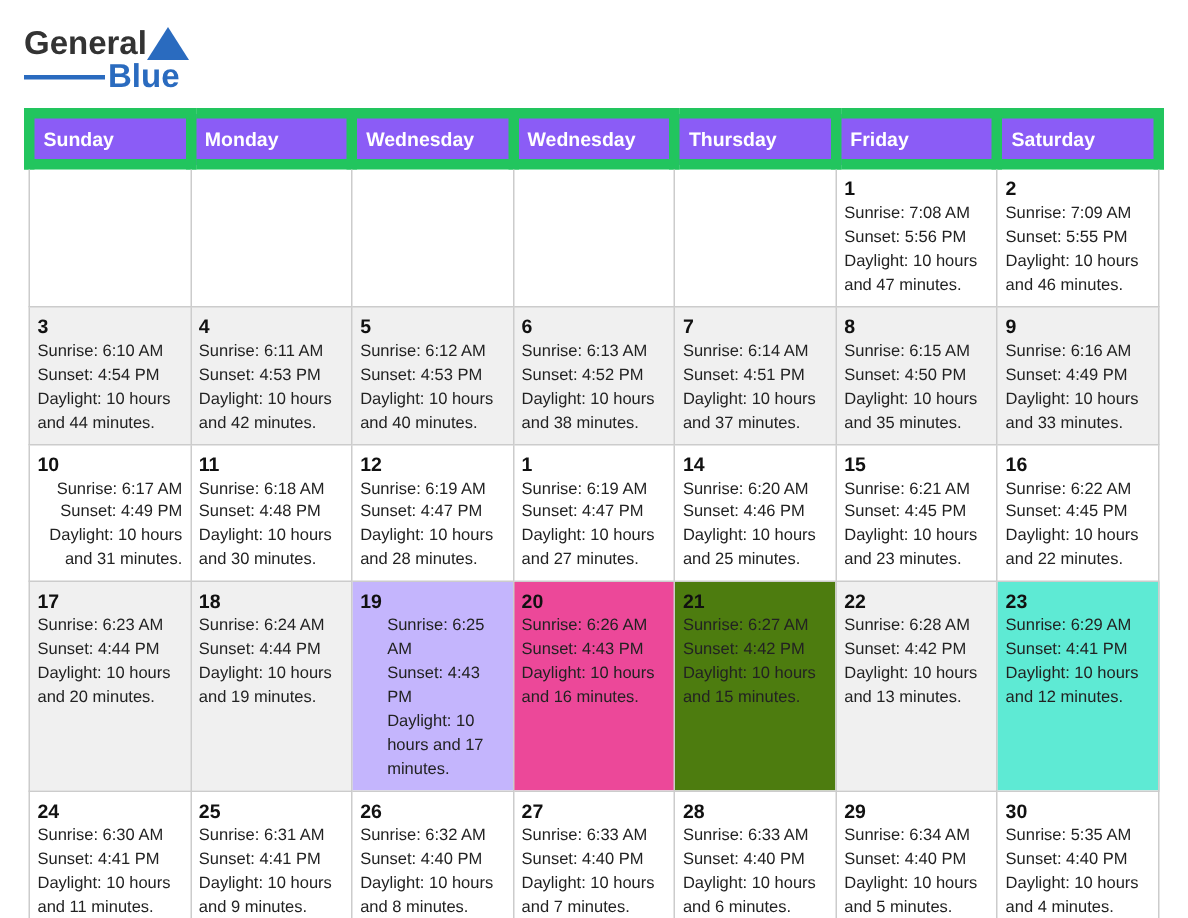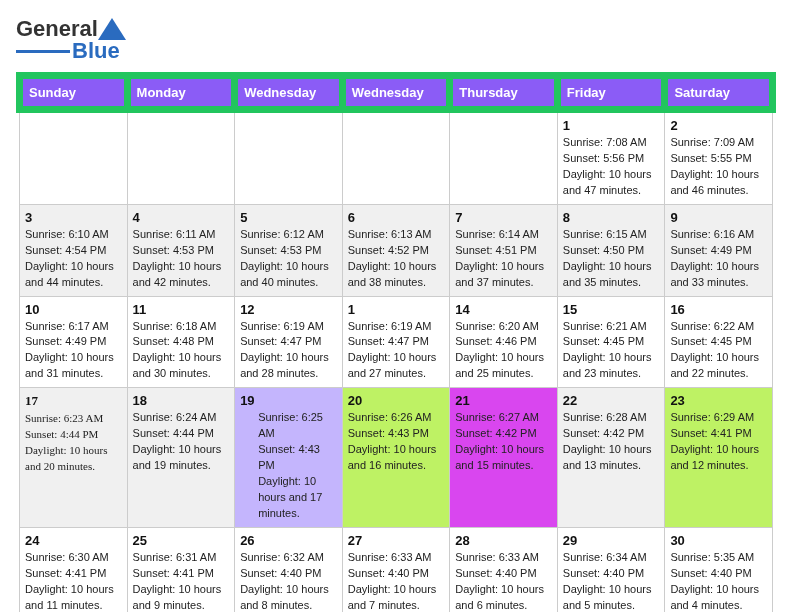--- a/index.html
+++ b/index.html
@@ -169,21 +169,21 @@
         <td style="background: rgb(240, 240, 240);">
           <span class="day-number">9</span>
           <div class="day-info" style="white-space: pre-line;">Sunrise: 6:16 AM
 Sunset: 4:49 PM
 Daylight: 10 hours and 33 minutes.</div>
         </td>
       </tr>
       <tr>
         <td>
           <span class="day-number">10</span>
-          <div class="day-info" style="white-space: pre-line;">Sunrise: 6:17 AM
+          <div class="day-info" style="white-space: pre-line; text-align: right;">Sunrise: 6:17 AM
 Sunset: 4:49 PM
 Daylight: 10 hours and 31 minutes.</div>
         </td>
         <td>
           <span class="day-number">11</span>
           <div class="day-info" style="white-space: pre-line;">Sunrise: 6:18 AM
 Sunset: 4:48 PM
 Daylight: 10 hours and 30 minutes.</div>
         </td>
         <td>
@@ -211,57 +211,57 @@
 Daylight: 10 hours and 23 minutes.</div>
         </td>
         <td>
           <span class="day-number">16</span>
           <div class="day-info" style="white-space: pre-line;">Sunrise: 6:22 AM
 Sunset: 4:45 PM
 Daylight: 10 hours and 22 minutes.</div>
         </td>
       </tr>
       <tr>
-        <td style="background: rgb(240, 240, 240); font-family: Liberation Serif, serif;">
+        <td style="background: rgb(240, 240, 240);">
           <span class="day-number">17</span>
           <div class="day-info" style="white-space: pre-line;">Sunrise: 6:23 AM
 Sunset: 4:44 PM
 Daylight: 10 hours and 20 minutes.</div>
         </td>
         <td style="background: rgb(240, 240, 240);">
           <span class="day-number">18</span>
           <div class="day-info" style="white-space: pre-line;">Sunrise: 6:24 AM
 Sunset: 4:44 PM
 Daylight: 10 hours and 19 minutes.</div>
         </td>
         <td style="background: #c4b5fd;">
           <span class="day-number">19</span>
           <div class="day-info" style="white-space: pre-line; margin-left: 18px;">Sunrise: 6:25 AM
 Sunset: 4:43 PM
 Daylight: 10 hours and 17 minutes.</div>
         </td>
-        <td style="background: #bef264;">
+        <td style="background: #ec4899;">
           <span class="day-number">20</span>
           <div class="day-info" style="white-space: pre-line;">Sunrise: 6:26 AM
 Sunset: 4:43 PM
 Daylight: 10 hours and 16 minutes.</div>
         </td>
-        <td style="background: #d946ef;">
+        <td style="background: #4d7c0f;">
           <span class="day-number">21</span>
           <div class="day-info" style="white-space: pre-line;">Sunrise: 6:27 AM
 Sunset: 4:42 PM
 Daylight: 10 hours and 15 minutes.</div>
         </td>
         <td style="background: rgb(240, 240, 240);">
           <span class="day-number">22</span>
           <div class="day-info" style="white-space: pre-line;">Sunrise: 6:28 AM
 Sunset: 4:42 PM
 Daylight: 10 hours and 13 minutes.</div>
         </td>
-        <td style="background: #bef264;">
+        <td style="background: #5eead4;">
           <span class="day-number">23</span>
           <div class="day-info" style="white-space: pre-line;">Sunrise: 6:29 AM
 Sunset: 4:41 PM
 Daylight: 10 hours and 12 minutes.</div>
         </td>
       </tr>
       <tr>
         <td>
           <span class="day-number">24</span>
           <div class="day-info" style="white-space: pre-line;">Sunrise: 6:30 AM

